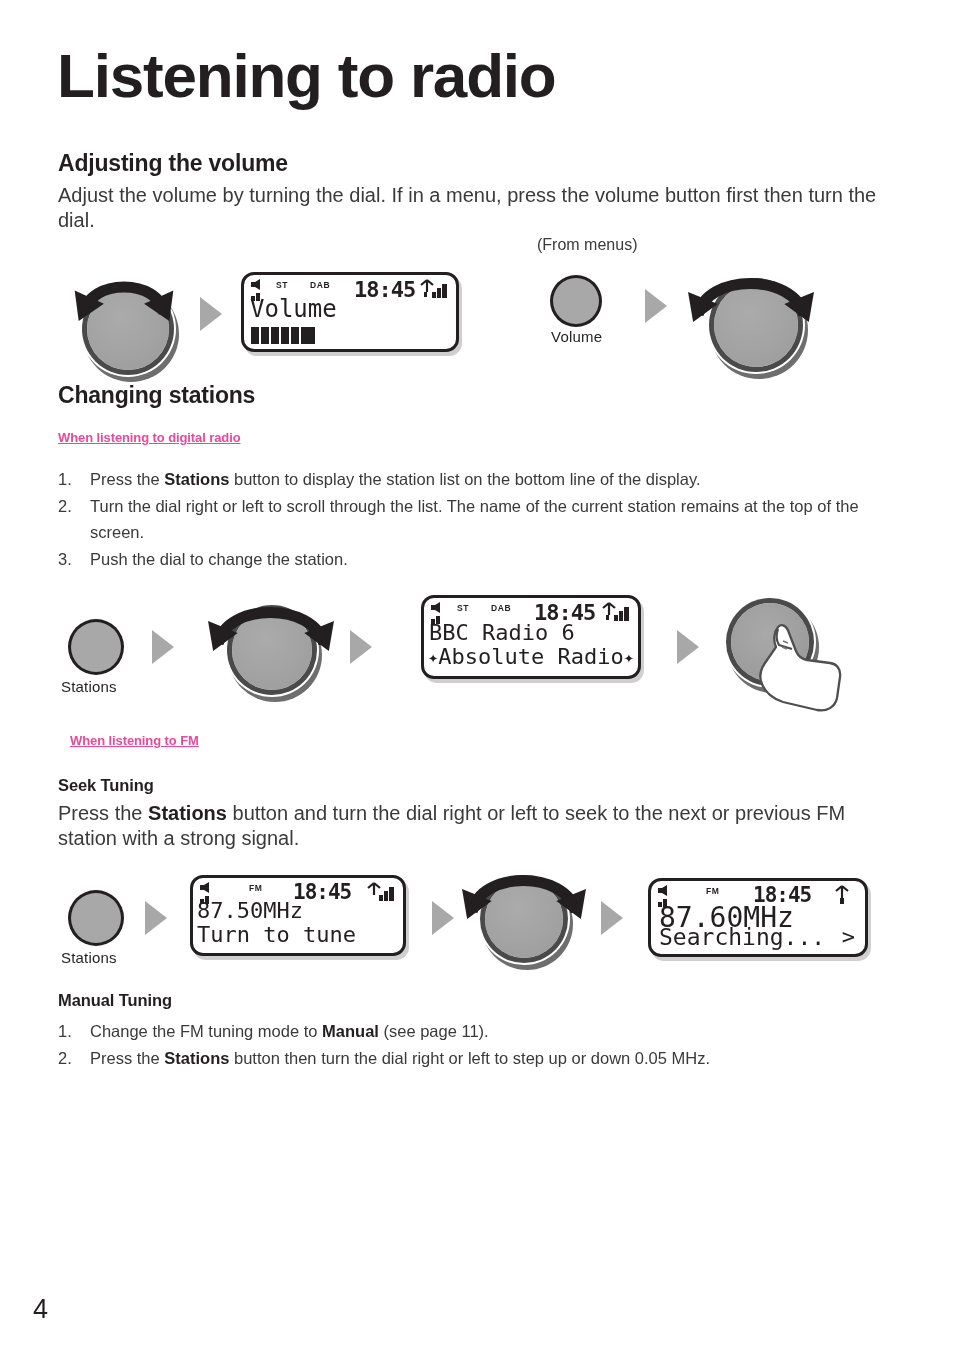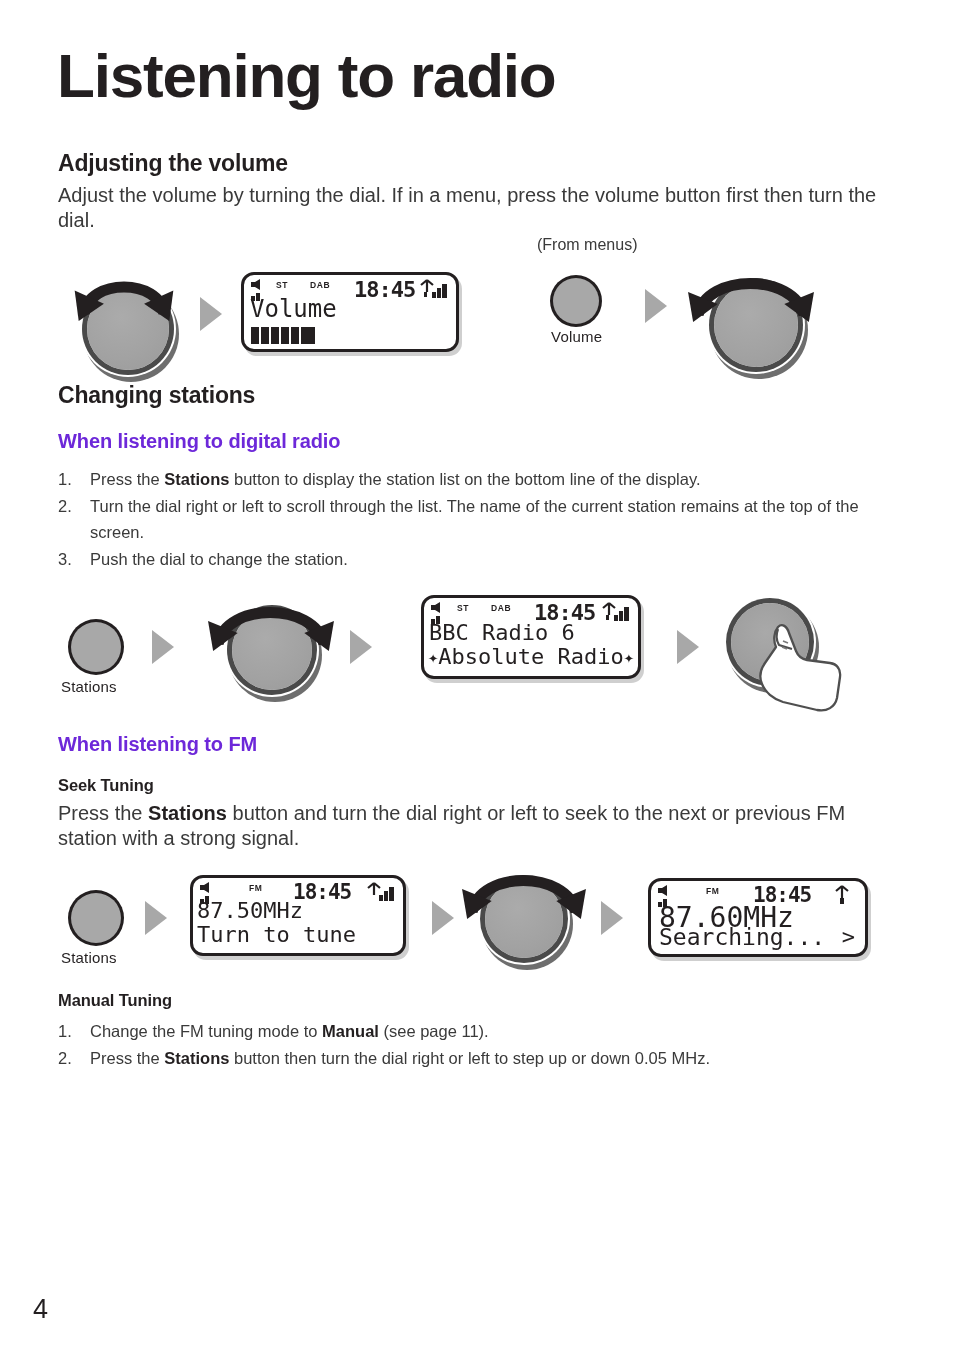--- a/index.html
+++ b/index.html
@@ -15,21 +15,21 @@
     position:absolute;left:57px;top:45px;
     font-size:62px;font-weight:bold;letter-spacing:-1.2px;line-height:1;
     color:#231f20;
   }
   .h2{
     position:absolute;left:58px;
     font-size:23px;font-weight:bold;letter-spacing:-0.2px;color:#231f20;
   }
   .h3{
     position:absolute;left:58px;
-    font-size:20px;font-weight:bold;letter-spacing:-0.1px;color:#6d28d9;
+    font-size:13px;font-weight:bold;letter-spacing:-0.1px;color:#ec4899;text-decoration:underline;
   }
   .h4{
     position:absolute;left:58px;
     font-size:16.5px;font-weight:bold;letter-spacing:-0.1px;color:#231f20;
   }
   .para{
     position:absolute;left:58px;width:828px;
     font-size:20px;line-height:25px;color:#3a3a3a;
   }
   .para b{color:#231f20;font-weight:bold;}
@@ -253,21 +253,21 @@
     <g fill="#ffffff" stroke="#4f4f4f" stroke-width="2.3" stroke-linejoin="round">
       <path d="M33 13 C29 18, 28 26, 31 33 L20 49 C15 56, 14 63, 17 70
                C20 78, 28 85, 38 88 L72 96 C82 98, 90 93, 92 84
                L95 63 C96 55, 92 50, 85 49 L62 46
                C57 45, 53 42, 51 37 L44 19 C42 12, 37 9, 33 13 Z"></path>
       <path d="M33 15 C31 20, 31 26, 34 31 L47 35" fill="none"></path>
     </g>
     <path d="M38 27 l5 2 M37 33 l5 2" stroke="#7a7a7a" stroke-width="1.6" fill="none"></path>
   </svg>
 
-  <div class="h3" style="top:733px;">When listening to FM</div>
+  <div class="h3" style="top:733px;margin-left:12px;">When listening to FM</div>
 
   <div class="h4" style="top:776px;">Seek Tuning</div>
 
   <div class="para" style="top:801px;">Press the <b>Stations</b> button and turn the dial right or left to seek to the next or previous FM station with a strong signal.</div>
 
   <div class="knob small" style="left:71px;top:893px;width:50px;height:50px;"></div>
   <div class="btn-label" style="left:61px;top:949px;">Stations</div>
 
   <div class="tri" style="left:145px;top:901px;"></div>
 

